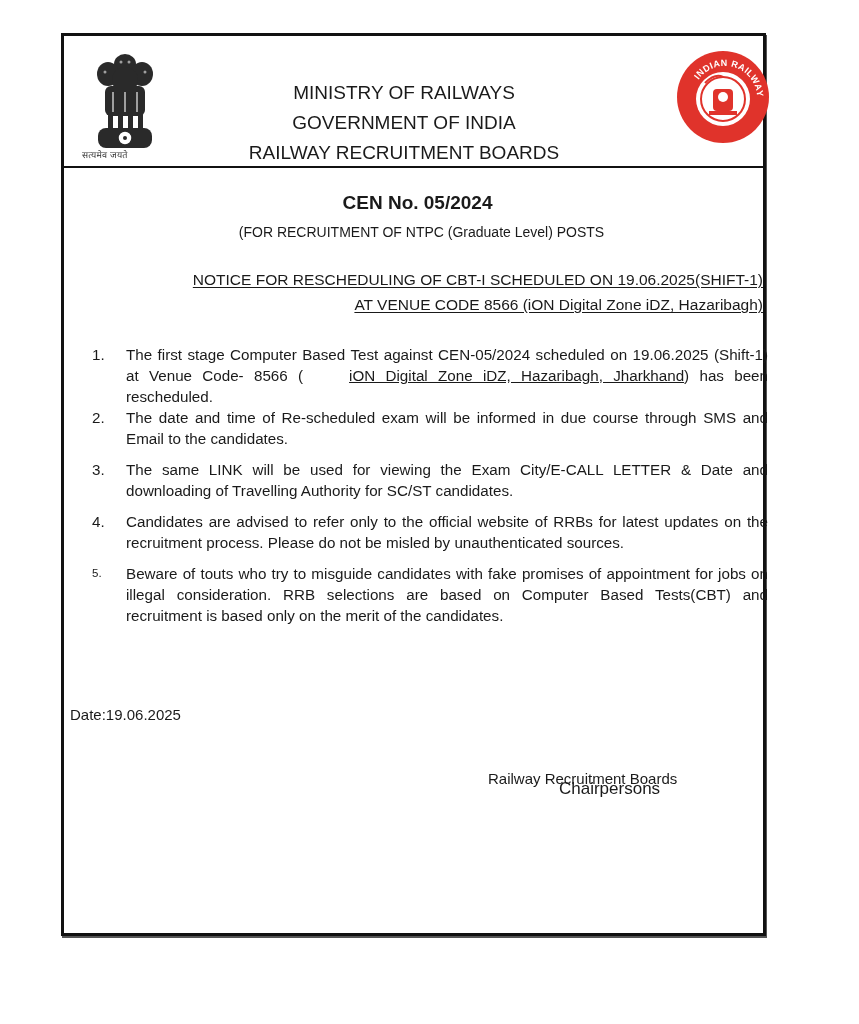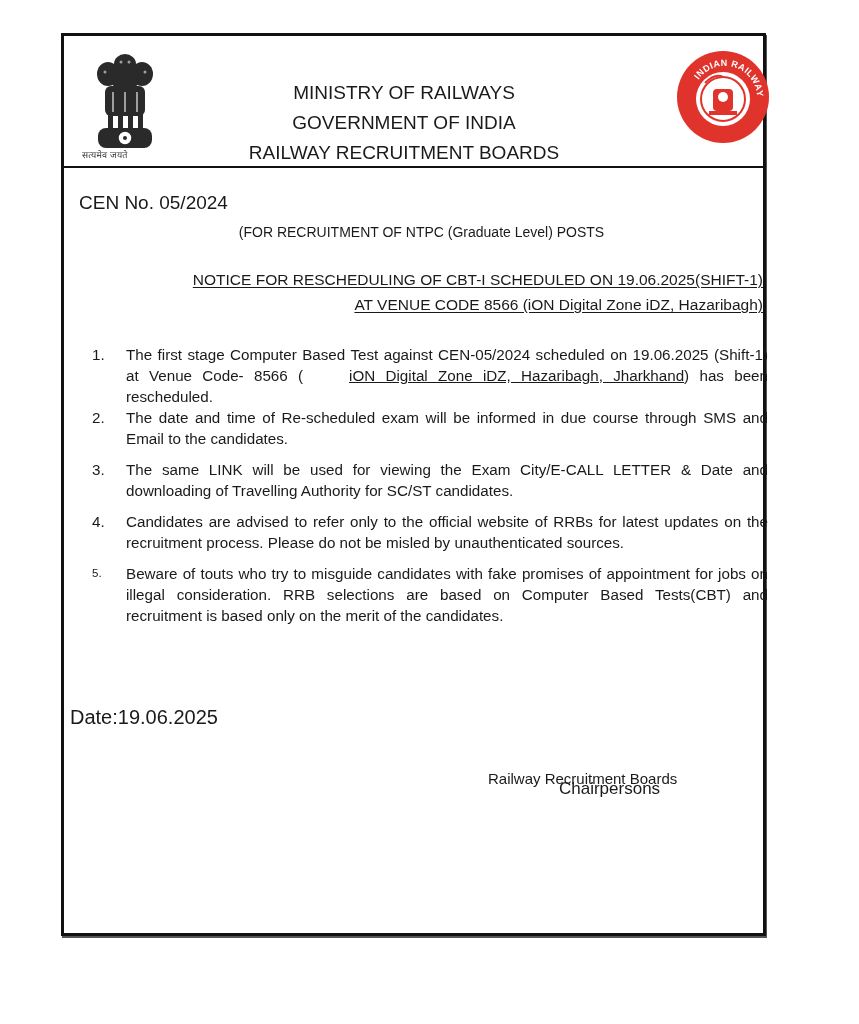--- a/index.html
+++ b/index.html
@@ -4,34 +4,34 @@
   <style>
     html, body { margin: 0; padding: 0; background: #ffffff; }
     body { width: 859px; height: 1024px; position: relative; overflow: hidden; font-family: "Liberation Sans", sans-serif; color: #1a1a1a; }
     .frame { position: absolute; left: 61px; top: 33px; width: 705px; height: 903px; border: 3px solid #111; box-shadow: 1px 2px 0 #555; box-sizing: border-box; }
     .header { position: absolute; left: 0; top: 0; width: 100%; height: 130px; border-bottom: 2px solid #111; }
     .emblem { position: absolute; left: 24px; top: 10px; width: 74px; height: 118px; }
     .emblem-caption { position: absolute; left: 18px; top: 112px; font-size: 9px; color: #333; letter-spacing: 0.2px; }
     .logo { position: absolute; left: 611px; top: 13px; width: 96px; height: 96px; }
     .org { position: absolute; left: 150px; top: 42px; width: 380px; text-align: center; font-size: 19px; line-height: 30px; color: #1a1a1a; }
     .org div { white-space: nowrap; }
-    .cen { position: absolute; left: 15px; top: 156px; width: 100%; font-size: 19px; }
+    .cen { position: absolute; left: 4px; top: 156px; width: 100%; text-align: center; font-size: 19px; font-weight: bold; }
     .subtitle { position: absolute; left: 8px; top: 188px; width: 100%; text-align: center; font-size: 14px; }
     .notice { position: absolute; left: 0; top: 231px; width: 100%; text-align: right; font-size: 15.5px; line-height: 25px; }
     .notice span { text-decoration: underline; text-underline-offset: 2px; }
     .points { position: absolute; left: 28px; top: 308px; width: 676px; margin: 0; padding: 0; list-style: none; font-size: 15.2px; line-height: 21px; }
     .points li { position: relative; padding-left: 34px; text-align: justify; }
     .points li .num { position: absolute; left: 0; top: 0; }
     .points li .num.small { font-size: 11.5px; }
     .p1 { margin-bottom: 0; }
     .p2 { margin-bottom: 10px; }
     .p3 { margin-bottom: 10px; }
     .p4 { margin-bottom: 10px; }
     .u { text-decoration: underline; margin-left: 46px; }
-    .date { position: absolute; left: 6px; top: 670px; font-size: 20px; }
+    .date { position: absolute; left: 6px; top: 670px; font-size: 15px; }
     .sign1 { position: absolute; left: 495px; top: 707px; font-size: 17px; margin-top: 36px; }
     .sign2 { position: absolute; left: 424px; top: 734px; font-size: 15px; }
   </style>
 </head>
 <body>
 
 <div class="frame">
   <div class="header">
     <svg class="emblem" viewBox="0 0 74 118">
       <g fill="#2a2a2a">

